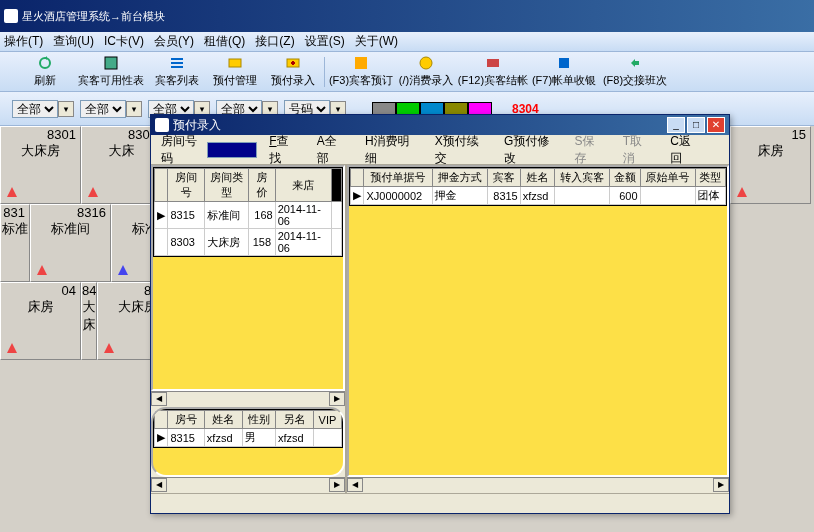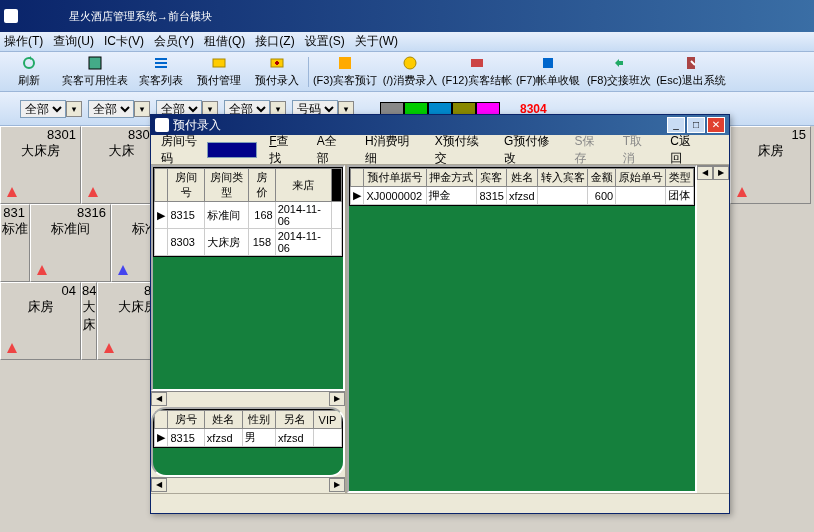--- a/index.html
+++ b/index.html
@@ -1,34 +1,34 @@
 <!DOCTYPE html>
 <html><head>
 <meta charset="utf-8">
 <style>
 * { box-sizing: border-box; margin: 0; padding: 0; }
 body { font-family: "SimSun", "宋体", sans-serif; font-size: 12px; background: #d4d0c8; width: 814px; height: 532px; overflow: hidden; position: relative; }
 
 
-.titlebar { background: linear-gradient(to right, #0a246a, #3a6ea5); color: white; height: 18px; display: flex; align-items: center; padding: 16px 4px; font-size: 11px; gap: 47px; }
+.titlebar { background: linear-gradient(to right, #0a246a, #3a6ea5); color: white; height: 18px; display: flex; align-items: center; padding: 16px 4px; font-size: 11px; }
 .titlebar .icon { width: 14px; height: 14px; background: #fff; margin-right: 4px; border-radius: 2px; }
 
 
 .menubar { background: linear-gradient(to bottom, #e8f0fc, #c8dcf4); height: 20px; display: flex; align-items: center; padding: 9px 4px; font-size: 12px; color: #000; border-bottom: 1px solid #9cb6d8; }
 .menubar span { margin-right: 10px; cursor: pointer; }
 
 
-.toolbar { background: linear-gradient(to bottom, #e8f0fc, #c8dcf4); height: 40px; display: flex; align-items: center; padding: 0 0; border-bottom: 1px solid #9cb6d8; }
+.toolbar { background: linear-gradient(to bottom, #e8f0fc, #c8dcf4); height: 40px; display: flex; align-items: center; padding: 0 16px; border-bottom: 1px solid #9cb6d8; }
 .tbtn { display: flex; flex-direction: column; align-items: center; width: 56px; height: 36px; justify-content: center; cursor: pointer; margin: 0 1px; }
 .tbtn .ticon { width: 16px; height: 16px; margin-bottom: 2px; }
 .tbtn .tlbl { font-size: 11px; color: #000; white-space: nowrap; }
 .tsep { width: 1px; height: 30px; background: #9cb6d8; margin: 0 2px; }
 
 
-.filterbar { background: linear-gradient(to bottom, #e8f0fc, #c8dcf4); height: 34px; display: flex; align-items: center; padding: 0 20px; border-bottom: 1px solid #9cb6d8; }
+.filterbar { background: linear-gradient(to bottom, #e8f0fc, #c8dcf4); height: 34px; display: flex; align-items: center; padding: 0 12px; border-bottom: 1px solid #9cb6d8; }
 .combo { display: flex; align-items: center; margin-right: 6px; }
 .combo select { font-size: 12px; height: 18px; border: 1px solid #7f9db9; }
 .combo .cbtn { width: 16px; height: 16px; background: #ece9d8; border: 1px solid #888; display: flex; align-items: center; justify-content: center; font-size: 9px; cursor: pointer; }
 .status-colors { display: flex; margin-left: 20px; }
 .status-colors div { width: 24px; height: 14px; border: 1px solid #000; margin-right: 0; }
 .status-num { color: red; font-weight: bold; margin-left: 20px; }
 
 
 .room-grid { display: flex; flex-wrap: wrap; background: #d4d0c8; height: 430px; align-content: flex-start; }
 .room-cell { width: 81px; height: 78px; background: #d4d0c8; border: 1px solid #fff; border-right-color: #888; border-bottom-color: #888; position: relative; text-align: center; overflow: hidden; }
@@ -46,29 +46,29 @@
 
 .dialog-toolbar { height: 30px; display: flex; align-items: center; padding: 0 10px; background: #ece9d8; border-bottom: 1px solid #aca899; }
 .dialog-toolbar .lbl { margin-right: 4px; }
 .dialog-toolbar input { width: 50px; height: 16px; background: #00008b; border: 1px solid #7f9db9; margin-right: 12px; color: white; }
 .dialog-toolbar .dbtn { margin-right: 20px; cursor: pointer; }
 .dialog-toolbar .dbtn.disabled { color: #888; }
 .dialog-toolbar .dbtn u { text-decoration: underline; }
 
 .dialog-body { display: flex; height: 328px; }
 .dpanel-left { width: 196px; border-right: 2px solid #aca899; display: flex; flex-direction: column; }
-.dpanel-right { flex: 1; display: flex; flex-direction: row; }
+.dpanel-right { flex: 1; display: flex; flex-direction: column; }
 
 .mini-table { border: 1px solid #000; background: white; font-size: 11px; }
 .mini-table table { width: 100%; border-collapse: collapse; }
 .mini-table th { background: #ece9d8; border: 1px solid #888; font-weight: normal; padding: 1px 2px; text-align: center; font-size: 11px; }
 .mini-table td { border: 1px solid #ccc; padding: 1px 2px; font-size: 11px; }
 .mini-table .rowptr { width: 10px; text-align: center; }
 
-.tbl-wrap { border: 2px inset #fff; background: #15803d; overflow: hidden; }
+.tbl-wrap { border: 2px inset #fff; background: #fde047; overflow: hidden; }
 .tbl-wrap.left1 { height: 226px; }
 .tbl-wrap.left2 { flex: 1; border-radius: 15px; }
 .tbl-wrap.right1 { flex: 1; }
 
 .scrollbar-h { height: 16px; background: #ece9d8; border-top: 1px solid #888; display: flex; }
 .scrollbar-h .arr { width: 16px; height: 14px; background: #ece9d8; border: 1px solid #888; text-align: center; font-size: 8px; line-height: 12px; }
 .scrollbar-h .track { flex: 1; background: #ece9d8; }
 
 .dialog-status { height: 20px; background: #ece9d8; border-top: 1px solid #aca899; }
 
@@ -152,27 +152,20 @@
       <svg class="ticon" viewBox="0 0 16 16">
         <rect x="3" y="3" width="10" height="10" fill="#06c"></rect>
       </svg>
       <span class="tlbl">(F7)帐单收银</span>
     </div>
   <div class="tbtn" style="width:70px">
       <svg class="ticon" viewBox="0 0 16 16">
         <path d="M4 8 L8 4 L8 6 L12 6 L12 10 L8 10 L8 12 Z" fill="#2a6"></path>
       </svg>
       <span class="tlbl">(F8)交接班次</span>
-    </div>
-  <div class="tbtn" style="width:70px">
-      <svg class="ticon" viewBox="0 0 16 16">
-        <rect x="4" y="2" width="8" height="12" fill="#a44"></rect>
-        <path d="M8 6 L12 10" stroke="#fff" stroke-width="2"></path>
-      </svg>
-      <span class="tlbl">(Esc)退出系统</span>
     </div>
 </div>
 
 <div class="filterbar">
   <div class="combo">
       <select><option>全部</option></select>
       <span class="cbtn">▾</span>
     </div>
   <div class="combo">
       <select><option>全部</option></select>

